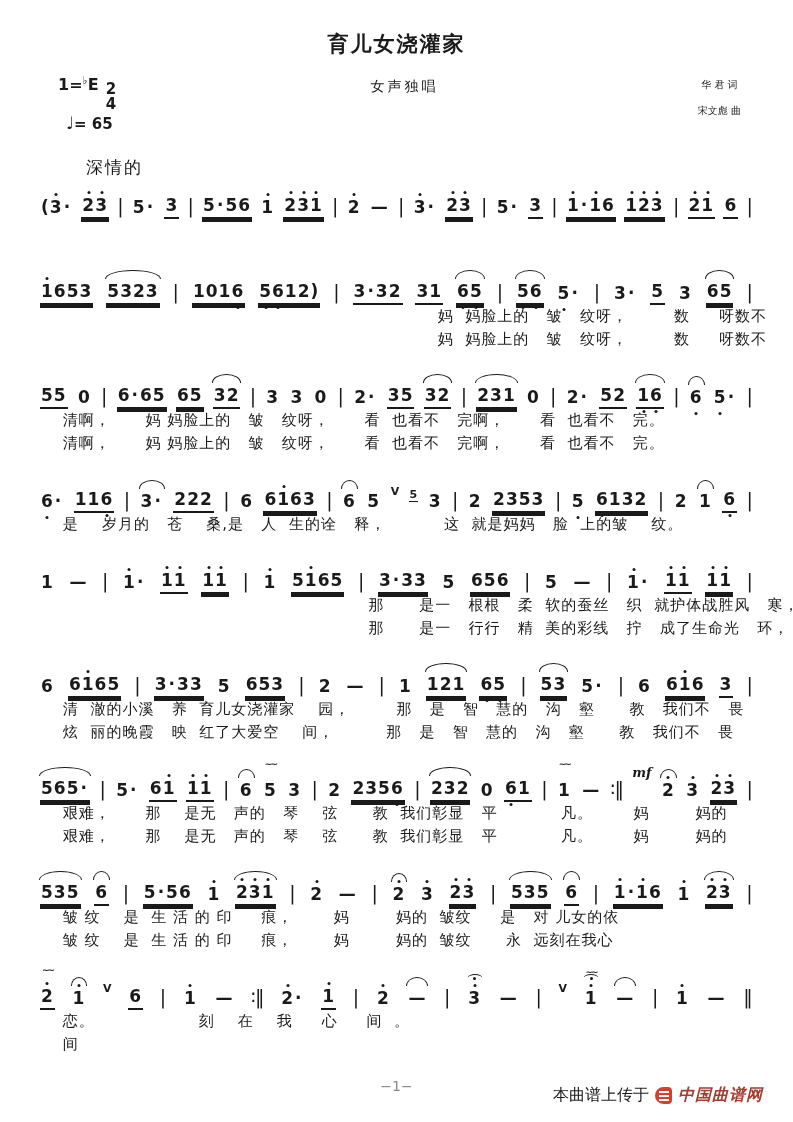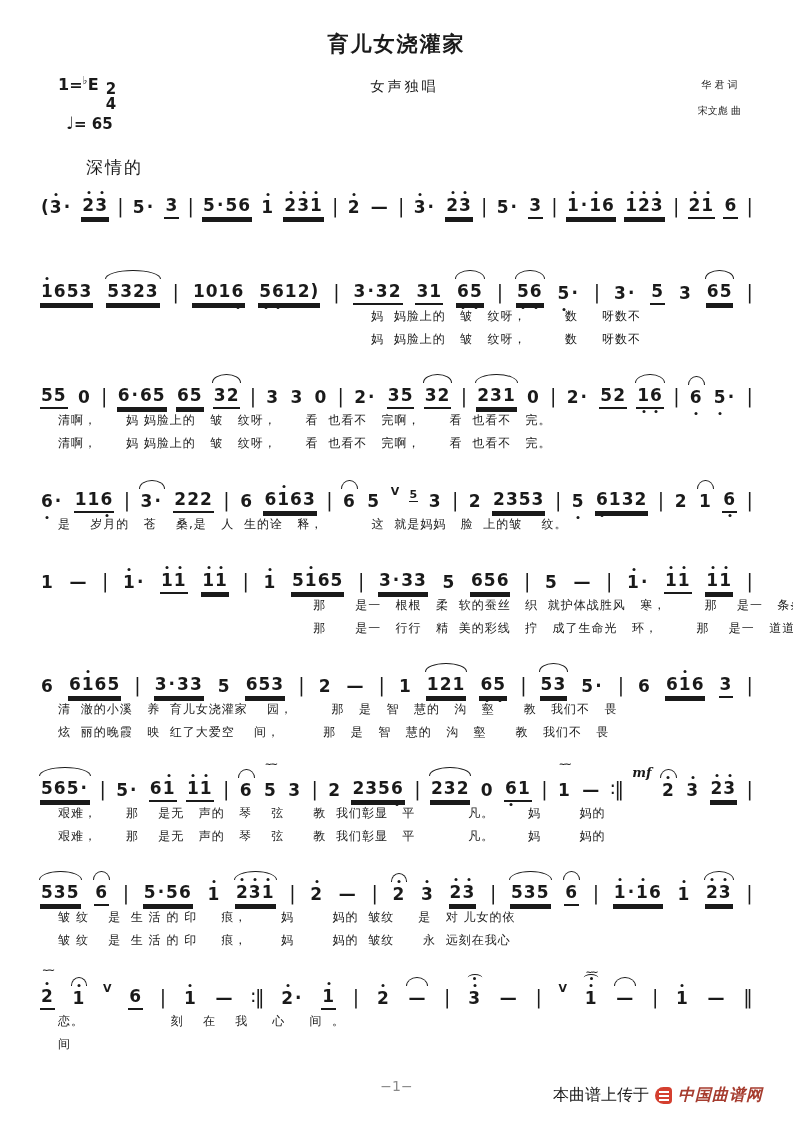--- a/index.html
+++ b/index.html
@@ -39,21 +39,21 @@
   .aug{display:inline-block;margin:0 1px;font-weight:bold}
   .arc{position:absolute;top:-11px;left:-1px;right:-1px;height:9px;border:1.5px solid var(--ink);border-bottom:none;border-radius:100% 100% 0 0/200% 200% 0 0}
   .fm{position:absolute;top:-14px;left:50%;transform:translateX(-50%);width:15px;height:8px;border-top:1.6px solid var(--ink);border-radius:50% 50% 0 0}
   .fm::after{content:"";position:absolute;top:2px;left:50%;transform:translateX(-50%);width:3px;height:3px;border-radius:50%;background:var(--ink)}
   .mord{position:absolute;top:-21px;left:50%;transform:translateX(-50%);font-size:9px;letter-spacing:-2px;font-weight:bold}
   .bar{font-size:19px;font-weight:normal;padding-bottom:2px}
   .bar.rep{letter-spacing:-1px}
   .breath{font-size:11px;font-weight:bold;transform:translateY(-15px)}
   .grace{font-size:11px;font-weight:bold;transform:translateY(-11px);border-bottom:1px solid var(--ink);padding:0 1px}
   .dyn{font-family:"DejaVu Serif",serif;font-style:italic;font-weight:bold;font-size:13px;transform:translateY(-22px)}
-  .lyr{white-space:pre;font-size:12px;line-height:23px;letter-spacing:1px}
+  .lyr{white-space:pre;font-size:15px;line-height:23px;letter-spacing:1px}
 
   
   .pageno{position:absolute;bottom:28px;left:0;right:0;text-align:center;color:var(--page-gray);font-size:14px}
   .sitecredit{position:absolute;right:30px;bottom:16px;display:flex;align-items:center;gap:6px;font-size:16px}
   .logo{width:17px;height:17px;border-radius:50% 4px 4px 50%;background:var(--logo-red);position:relative;display:inline-block}
   .logo i{position:absolute;left:4px;right:3px;height:2px;background:#fff}
   .logo i:nth-child(1){top:4px}.logo i:nth-child(2){top:8px}.logo i:nth-child(3){top:12px}
   .sitename{color:var(--site-red);font-weight:bold;font-style:italic;letter-spacing:1px;font-family:"DejaVu Serif",serif}
 </style>
 </head>

